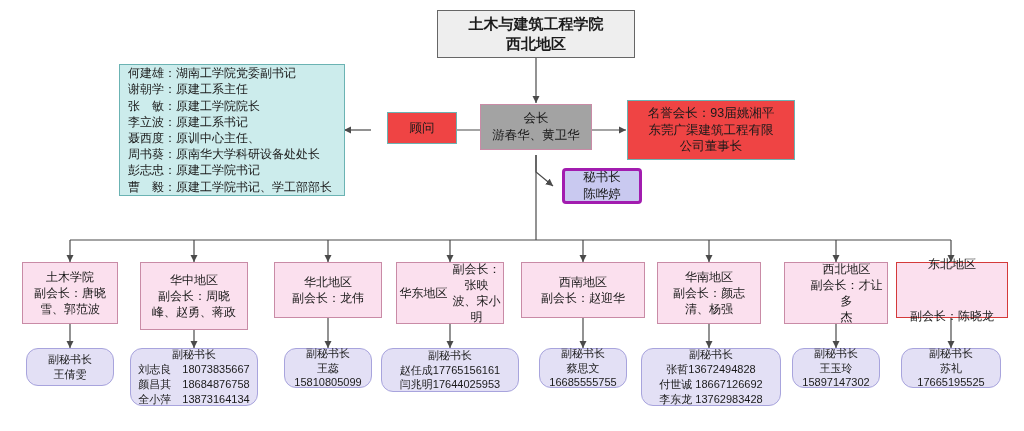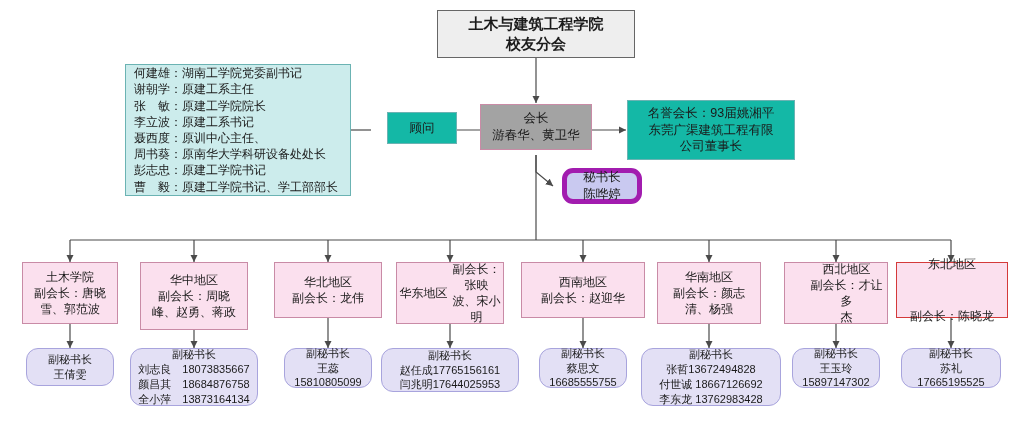--- a/index.html
+++ b/index.html
@@ -46,39 +46,39 @@
     border: 1px solid #666666;
     font-size: 15px;
     font-weight: bold;
   }
   .n-pres {
     background: #a3a3a3;
     border: 1px solid #c98ba6;
     font-size: 12.5px;
   }
   .n-teal {
-    background: #14b8a6;
+    background: #ef4444;
     border: 1px solid #6bb3b3;
     font-size: 12.5px;
   }
   .n-advisors {
     background: #ccecec;
     border: 1px solid #6bb3b3;
     font-size: 12px;
     text-align: left;
     justify-content: flex-start;
     padding: 6px 8px;
   }
   .n-advisors .txt {
     text-align: left;
   }
   .n-secgen {
     background: #c9c9f0;
-    border: 5px solid #a21caf;
-    border-radius: 11px;
+    border: 3px solid #a21caf;
+    border-radius: 4px;
     font-size: 12.5px;
   }
   .n-region {
     background: #fbe0ee;
     border: 1px solid #c98ba6;
     font-size: 12px;
   }
   .n-region-hl {
     background: #fbe0ee;
     border: 1.6px solid #d43a3a;
@@ -132,33 +132,33 @@
       <path d="M450,324 L450,348" marker-end="url(#arrow)"></path>
       <path d="M583,318 L583,348" marker-end="url(#arrow)"></path>
       <path d="M709,324 L709,348" marker-end="url(#arrow)"></path>
       <path d="M836,324 L836,348" marker-end="url(#arrow)"></path>
       <path d="M951,318 L951,348" marker-end="url(#arrow)"></path>
     </g>
   </svg>
 
   <div class="node n-title" style="left:437px; top:10px; width:198px; height:48px;">
     <span class="txt">土木与建筑工程学院
-校友分会</span>
+西北地区</span>
   </div>
 
   <div class="node n-pres" style="left:480px; top:104px; width:112px; height:46px; flex-direction:column;">
     <span class="txt">会长</span>
     <span class="txt">游春华、黄卫华</span>
   </div>
 
   <div class="node n-teal" style="left:371px; top:112px; width:70px; height:32px;margin-left:16px;">
     <span class="txt">顾问</span>
   </div>
 
-  <div class="node n-advisors" style="left:125px; top:64px; width:226px; height:132px;">
+  <div class="node n-advisors" style="left:119px; top:64px; width:226px; height:132px;">
     <span class="txt">何建雄：湖南工学院党委副书记
 谢朝学：原建工系主任
 张　敏：原建工学院院长
 李立波：原建工系书记
 聂西度：原训中心主任、
 周书葵：原南华大学科研设备处处长
 彭志忠：原建工学院书记
 曹　毅：原建工学院书记、学工部部长</span>
   </div>
 

